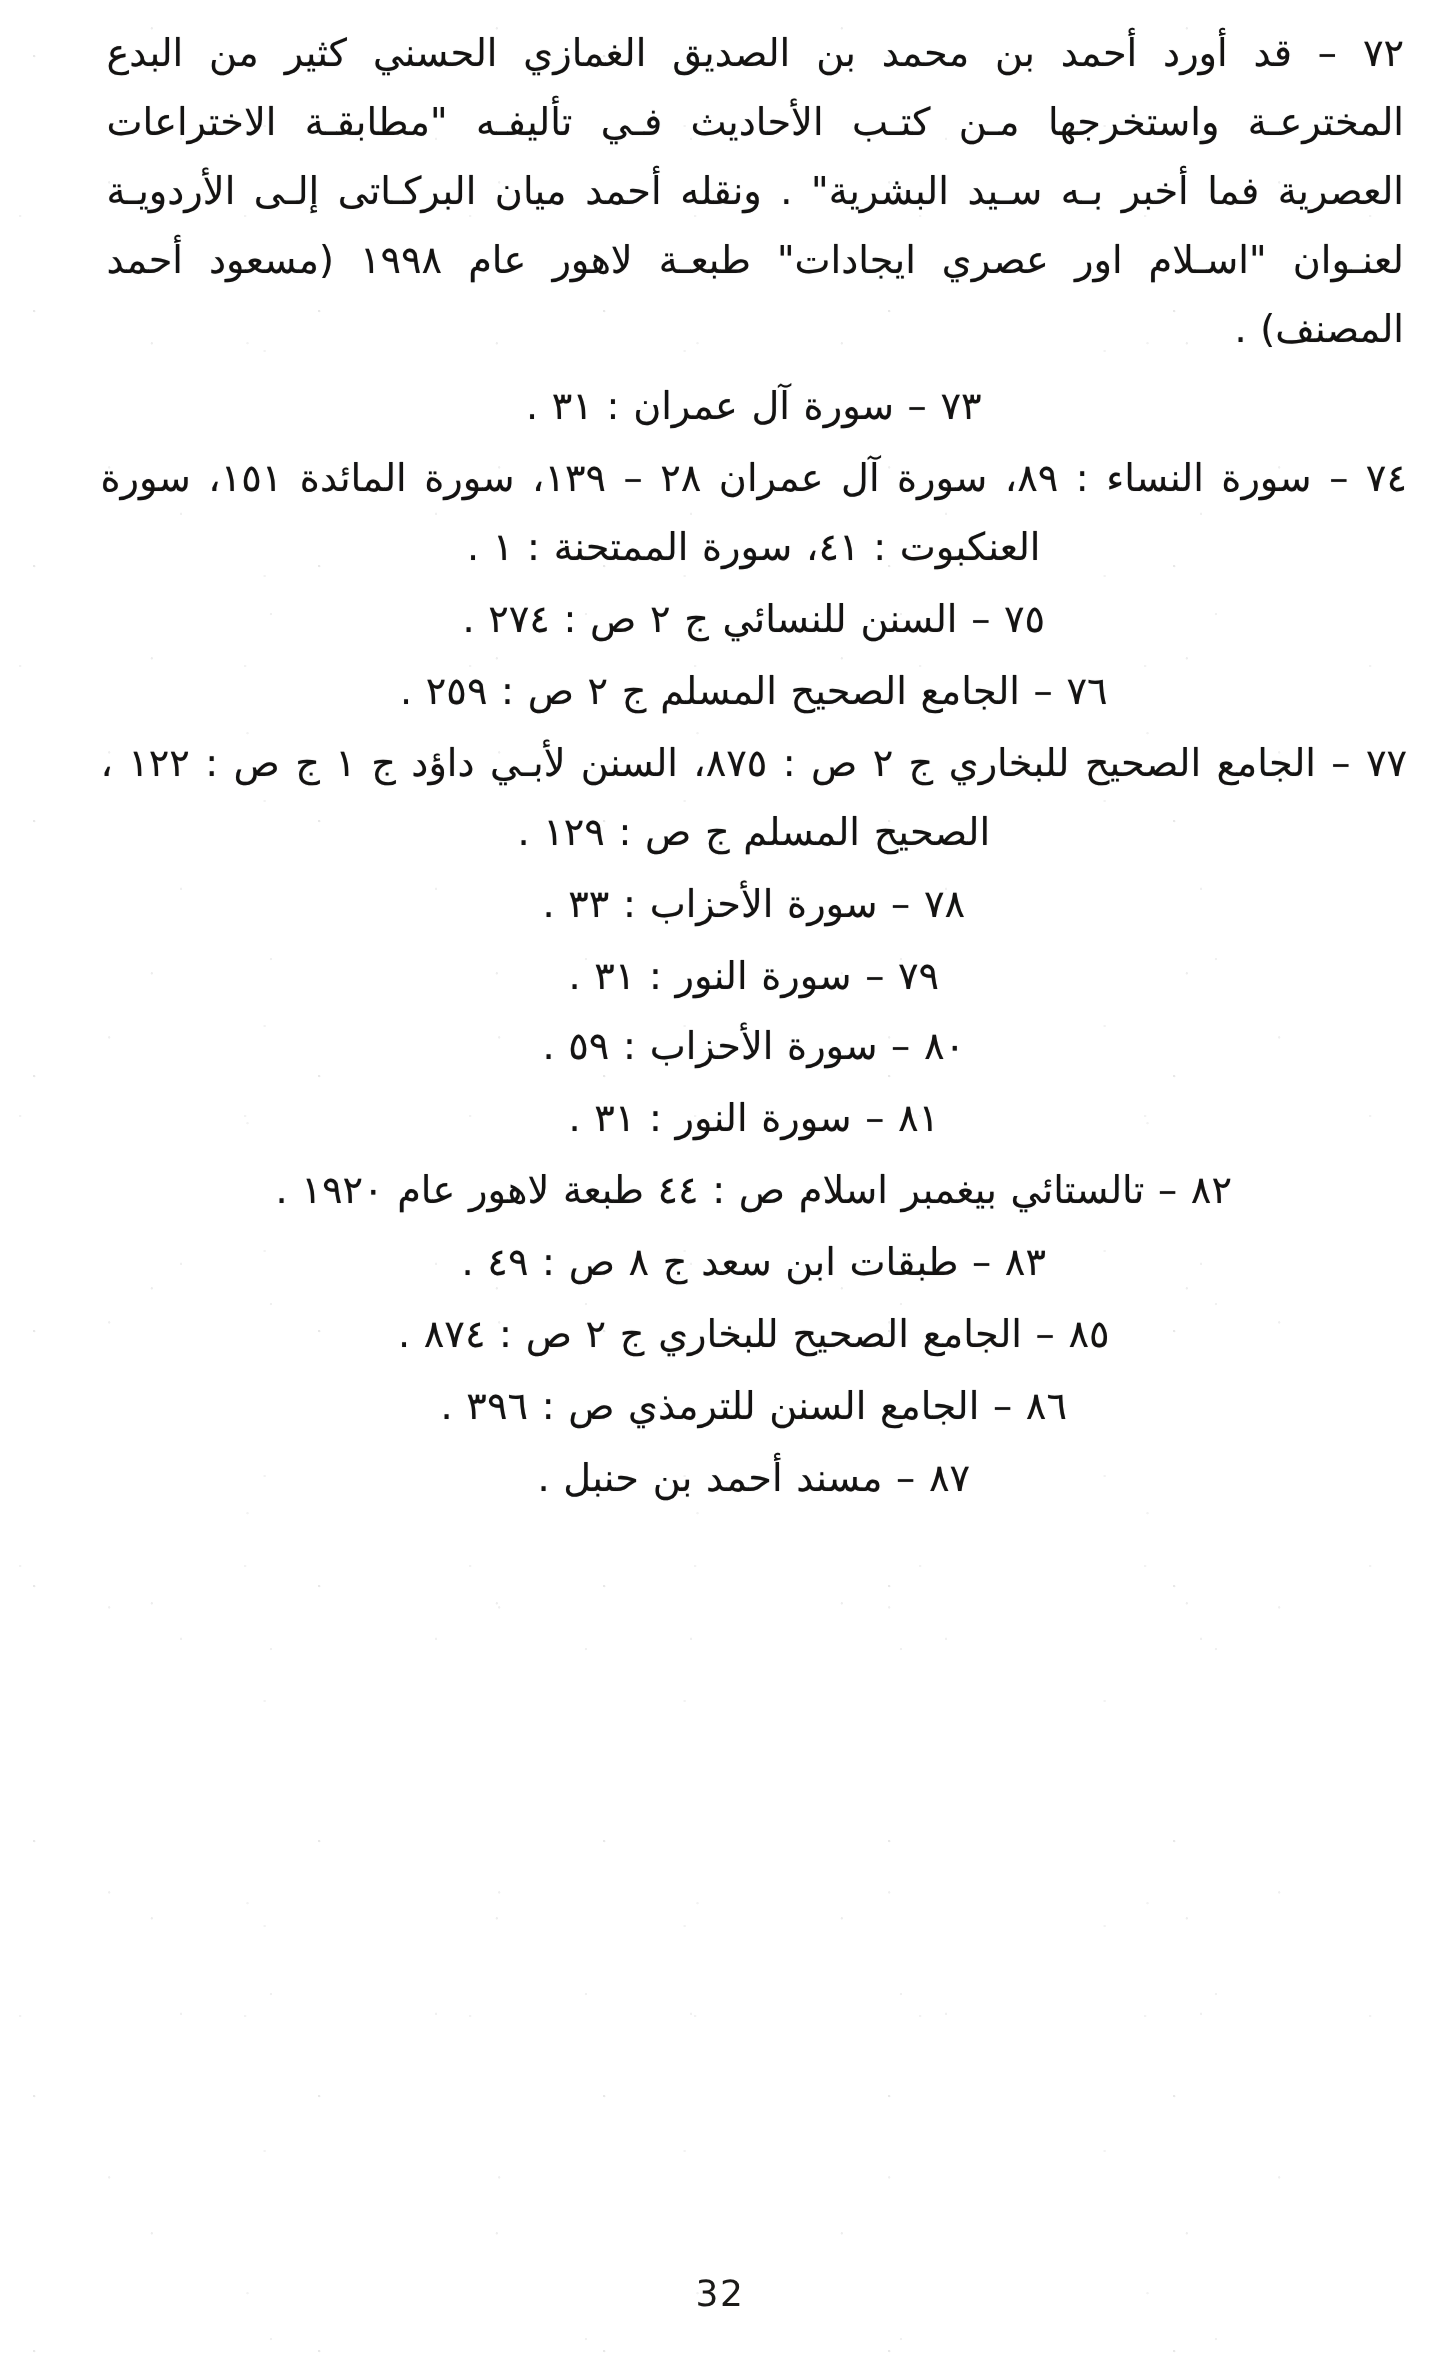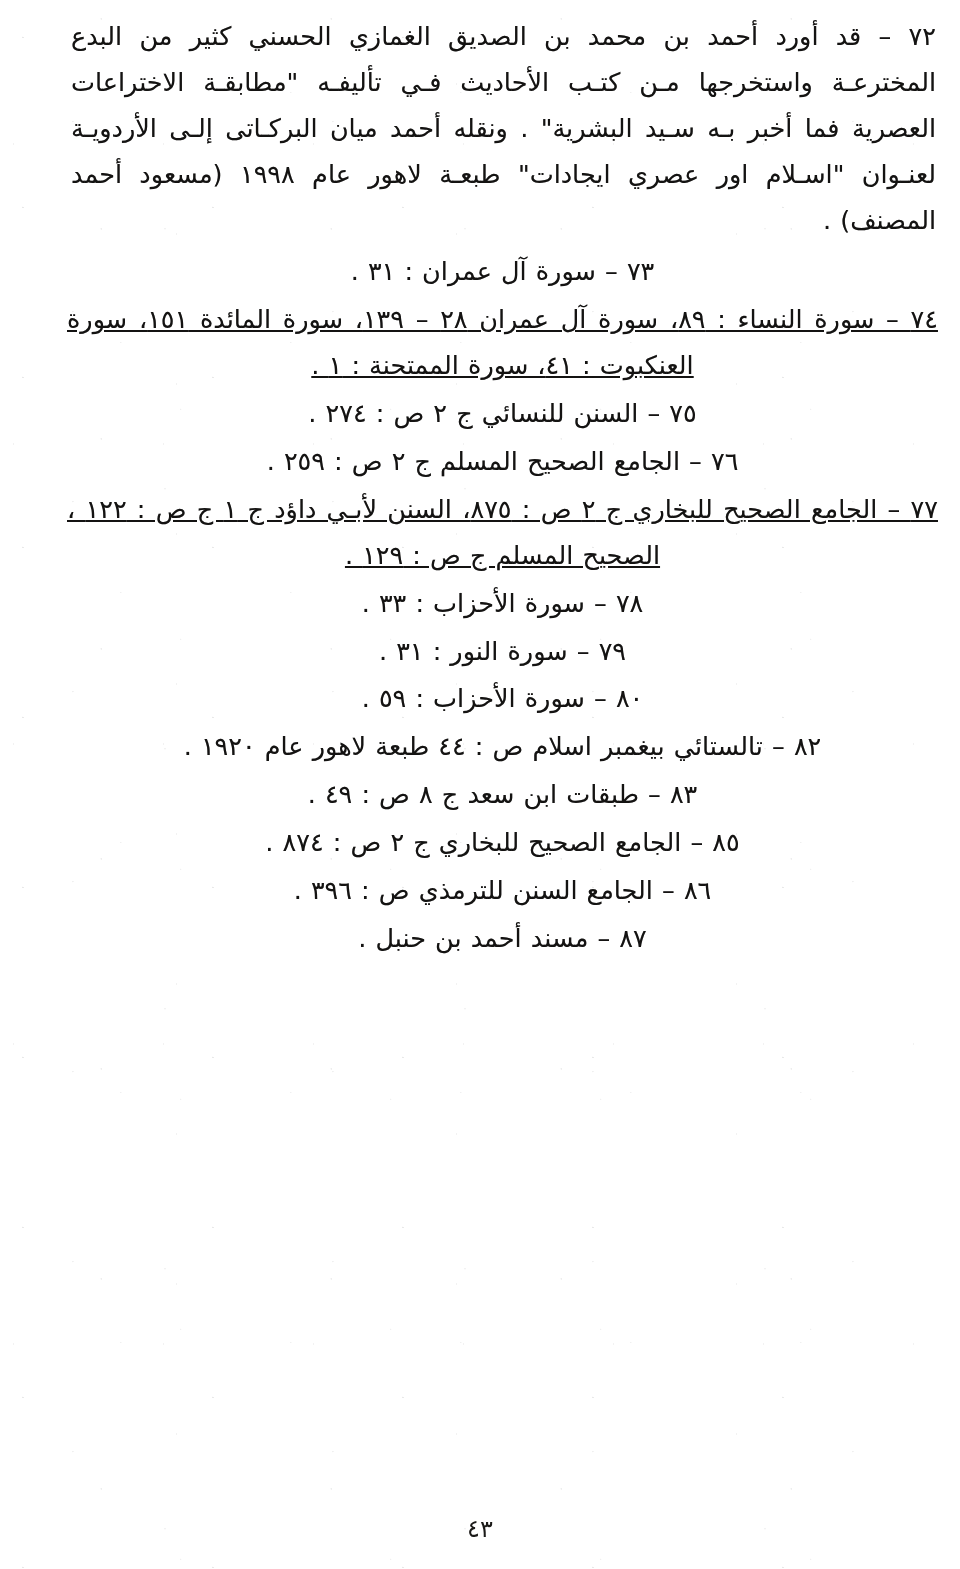--- a/index.html
+++ b/index.html
@@ -41,21 +41,20 @@
   .note.long {
     text-align: justify;
     text-align-last: right;
     padding-right: 2px;
     padding-left: 4px;
     margin-bottom: 6px;
   }
   .note.wrap2 {
     text-align: justify;
     text-align-last: center;
-    text-decoration: underline;
   }
   .note.center {
     text-align: center;
     text-align-last: center;
   }
   .page-number {
     position: absolute;
     bottom: 26px;
     left: 0;
     right: 0;
@@ -90,22 +89,23 @@
   <div class="notes">
     <p class="note long">٧٢ – قد أورد أحمد بن محمد بن الصديق الغمازي الحسني  كثير من البدع المخترعـة واستخرجها مـن كتـب الأحاديث فـي تأليفـه "مطابقـة الاختراعات العصرية فما أخبر بـه سـيد البشرية" . ونقله أحمد ميان البركـاتى إلـى الأردويـة لعنـوان "اسـلام اور عصري ايجادات" طبعـة لاهور عام ١٩٩٨ (مسعود أحمد المصنف) .</p>
     <p class="note center">٧٣ – سورة آل عمران : ٣١ .</p>
     <p class="note wrap2">٧٤ – سورة النساء : ٨٩، سورة آل عمران ٢٨  –  ١٣٩، سورة المائدة ١٥١، سورة العنكبوت : ٤١، سورة الممتحنة : ١ .</p>
     <p class="note center">٧٥ – السنن للنسائي ج ٢ ص : ٢٧٤ .</p>
     <p class="note center">٧٦ – الجامع الصحيح المسلم ج ٢ ص : ٢٥٩ .</p>
     <p class="note wrap2">٧٧ – الجامع الصحيح للبخاري ج ٢ ص : ٨٧٥، السنن  لأبـي داؤد ج ١ ج ص : ١٢٢ ، الصحيح المسلم ج ص : ١٢٩ .</p>
     <p class="note center">٧٨ – سورة الأحزاب : ٣٣ .</p>
     <p class="note center">٧٩ – سورة النور : ٣١ .</p>
     <p class="note center">٨٠ – سورة الأحزاب : ٥٩ .</p>
+    <p class="note center">٨١ – سورة النور : ٣١ .</p>
     <p class="note center">٨٢ – تالستائي بيغمبر اسلام ص : ٤٤ طبعة لاهور عام ١٩٢٠ .</p>
     <p class="note center">٨٣ – طبقات ابن سعد ج ٨ ص : ٤٩ .</p>
     <p class="note center">٨٥ – الجامع الصحيح للبخاري ج ٢ ص : ٨٧٤ .</p>
     <p class="note center">٨٦ – الجامع السنن للترمذي ص : ٣٩٦ .</p>
     <p class="note center">٨٧ – مسند أحمد بن حنبل .</p>
   </div>
 
-  <div class="page-number">٤٣</div>
+  <div class="page-number">32</div>
   <div class="speckle"></div>
 </div>
 
 </body></html>

